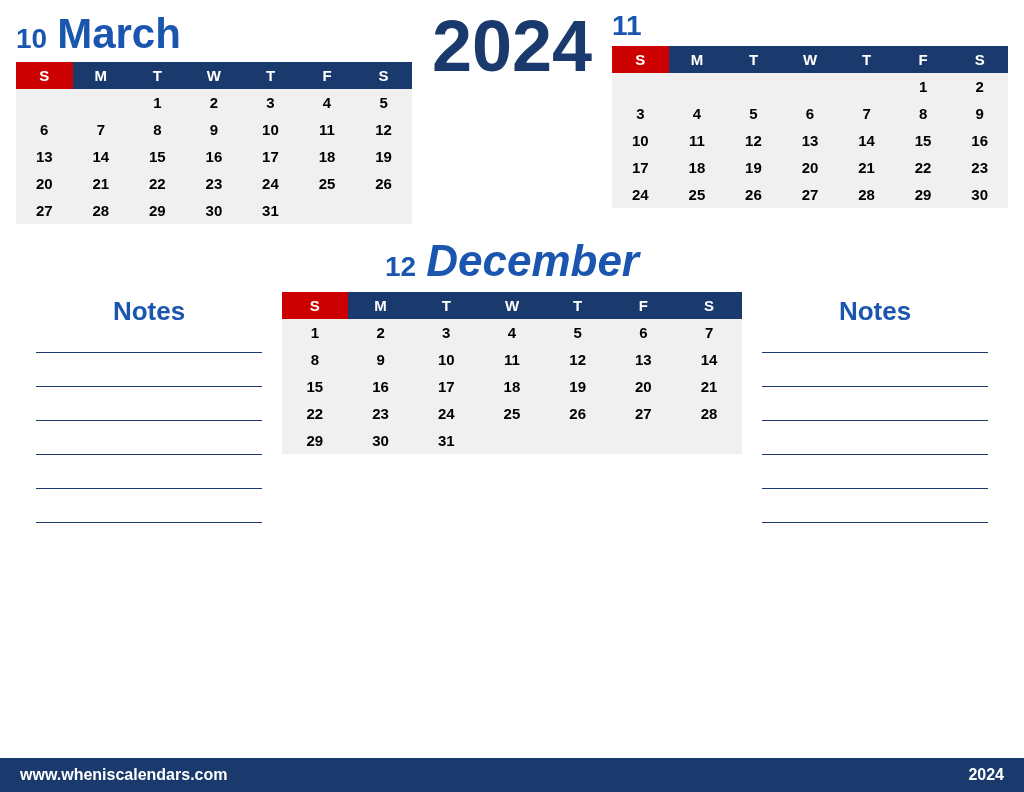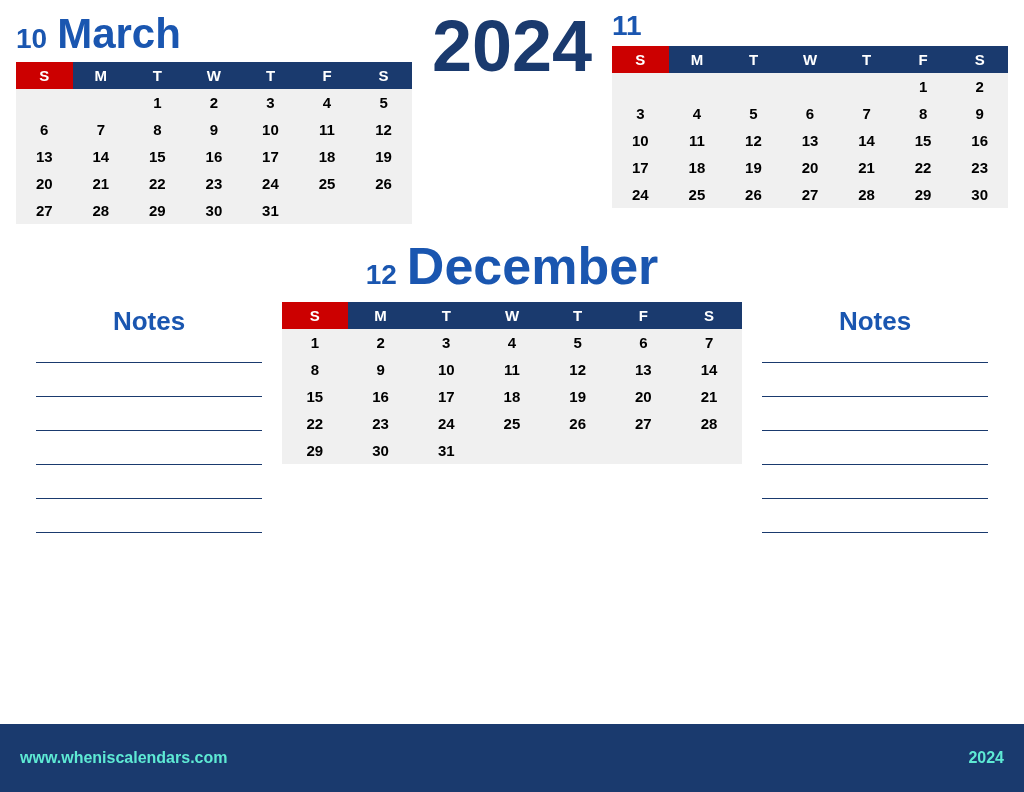--- a/index.html
+++ b/index.html
@@ -139,25 +139,25 @@
     .dec-table-wrapper {
       flex: 0 0 auto;
     }
     .dec-table-wrapper .cal-table {
       width: 460px;
     }
 
     
     .footer {
       background: #1a3a6e;
-      color: #5eead4;
+      color: #ffffff;
       display: flex;
       justify-content: space-between;
       align-items: center;
-      padding: 25px 20px;
+      padding: 8px 20px;
       font-size: 16px;
       font-weight: bold;
       margin: 8px -16px 0 -16px;
       width: calc(100% + 32px);
     }
     .footer-url { }
     .footer-year { }
     .top-cal-block {
       flex: 1;
     }
@@ -306,21 +306,21 @@
               <td class="blue-day">30</td>
             </tr>
           </tbody>
       </table>
     </div>
   </div>
 
   <div class="middle-row">
     <div class="dec-header">
       <span class="month-number">12</span>
-      <span class="month-name" style="font-size:52px;">December</span>
+      <span class="month-name" style="font-size:44px;font-style:italic;">December</span>
     </div>
   </div>
 
   <div class="bottom-section">
 
     <div class="notes-panel">
       <div class="notes-title">Notes</div>
       <div class="notes-lines" id="left-lines">
           <div class="notes-line"></div>
           <div class="notes-line"></div>

